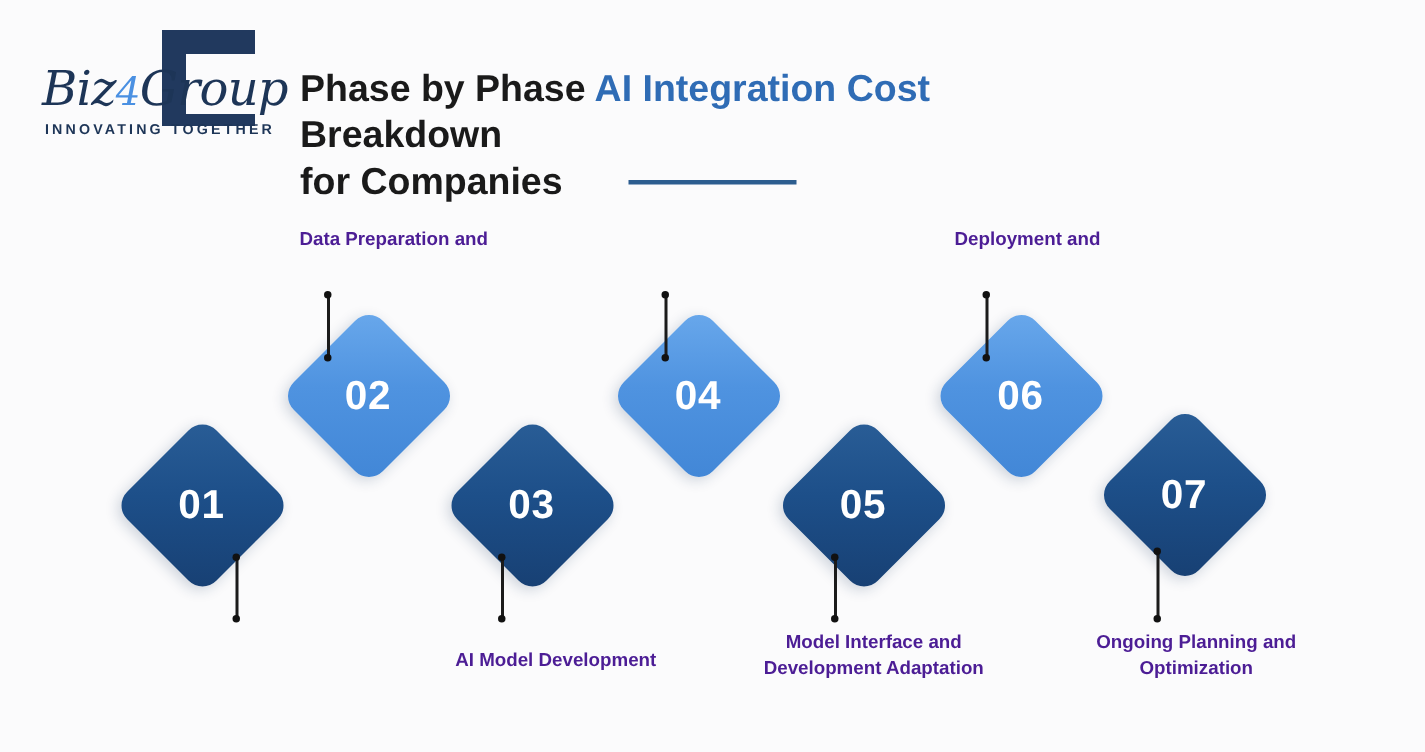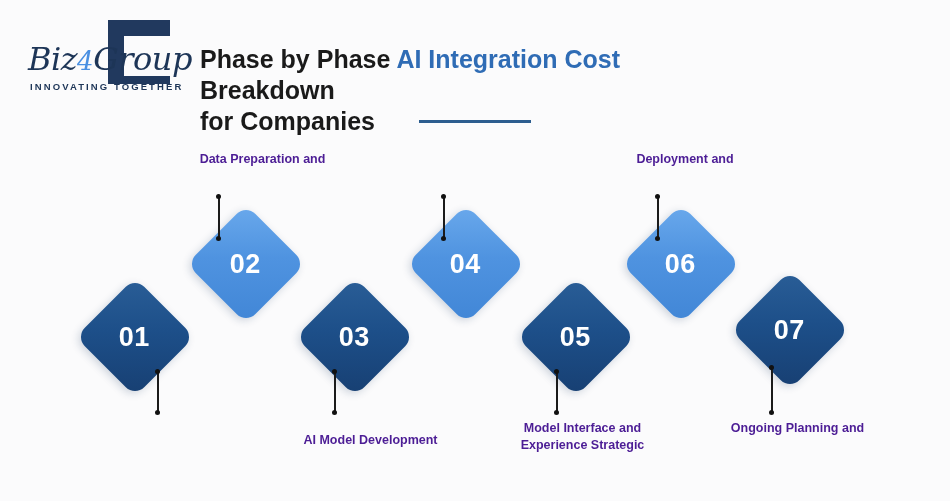--- a/index.html
+++ b/index.html
@@ -144,36 +144,37 @@
   </div>
 
   <div class="diamond dark" style="left:534px;top:295px;">
     <span class="num">05</span>
   </div>
   <div class="conn" style="left:556px;top:371px;height:42px;"></div>
   <div class="dot" style="left:554px;top:369px;"></div>
   <div class="dot" style="left:554px;top:410px;"></div>
   <div class="step-label" style="left:490px;top:420px;width:185px;">
     <div>Model Interface and</div>
-    <div>Experience Strategic</div>
+    <div>Development Adaptation</div>
   </div>
 
   <div class="diamond light" style="left:639px;top:222px;">
     <span class="num">06</span>
   </div>
   <div class="conn" style="left:657px;top:196px;height:44px;"></div>
   <div class="dot" style="left:655px;top:194px;"></div>
   <div class="dot" style="left:655px;top:236px;"></div>
   <div class="step-label" style="left:605px;top:151px;width:160px;text-align:center;">
     <div>Deployment and</div>
   </div>
 
   <div class="diamond dark" style="left:748px;top:288px;">
     <span class="num">07</span>
   </div>
   <div class="conn" style="left:771px;top:367px;height:46px;"></div>
   <div class="dot" style="left:769px;top:365px;"></div>
   <div class="dot" style="left:769px;top:410px;"></div>
   <div class="step-label" style="left:705px;top:420px;width:185px;">
     <div>Ongoing Planning and</div>
+    <div>Optimization</div>
   </div>
 
 </div>
 
 </body></html>

